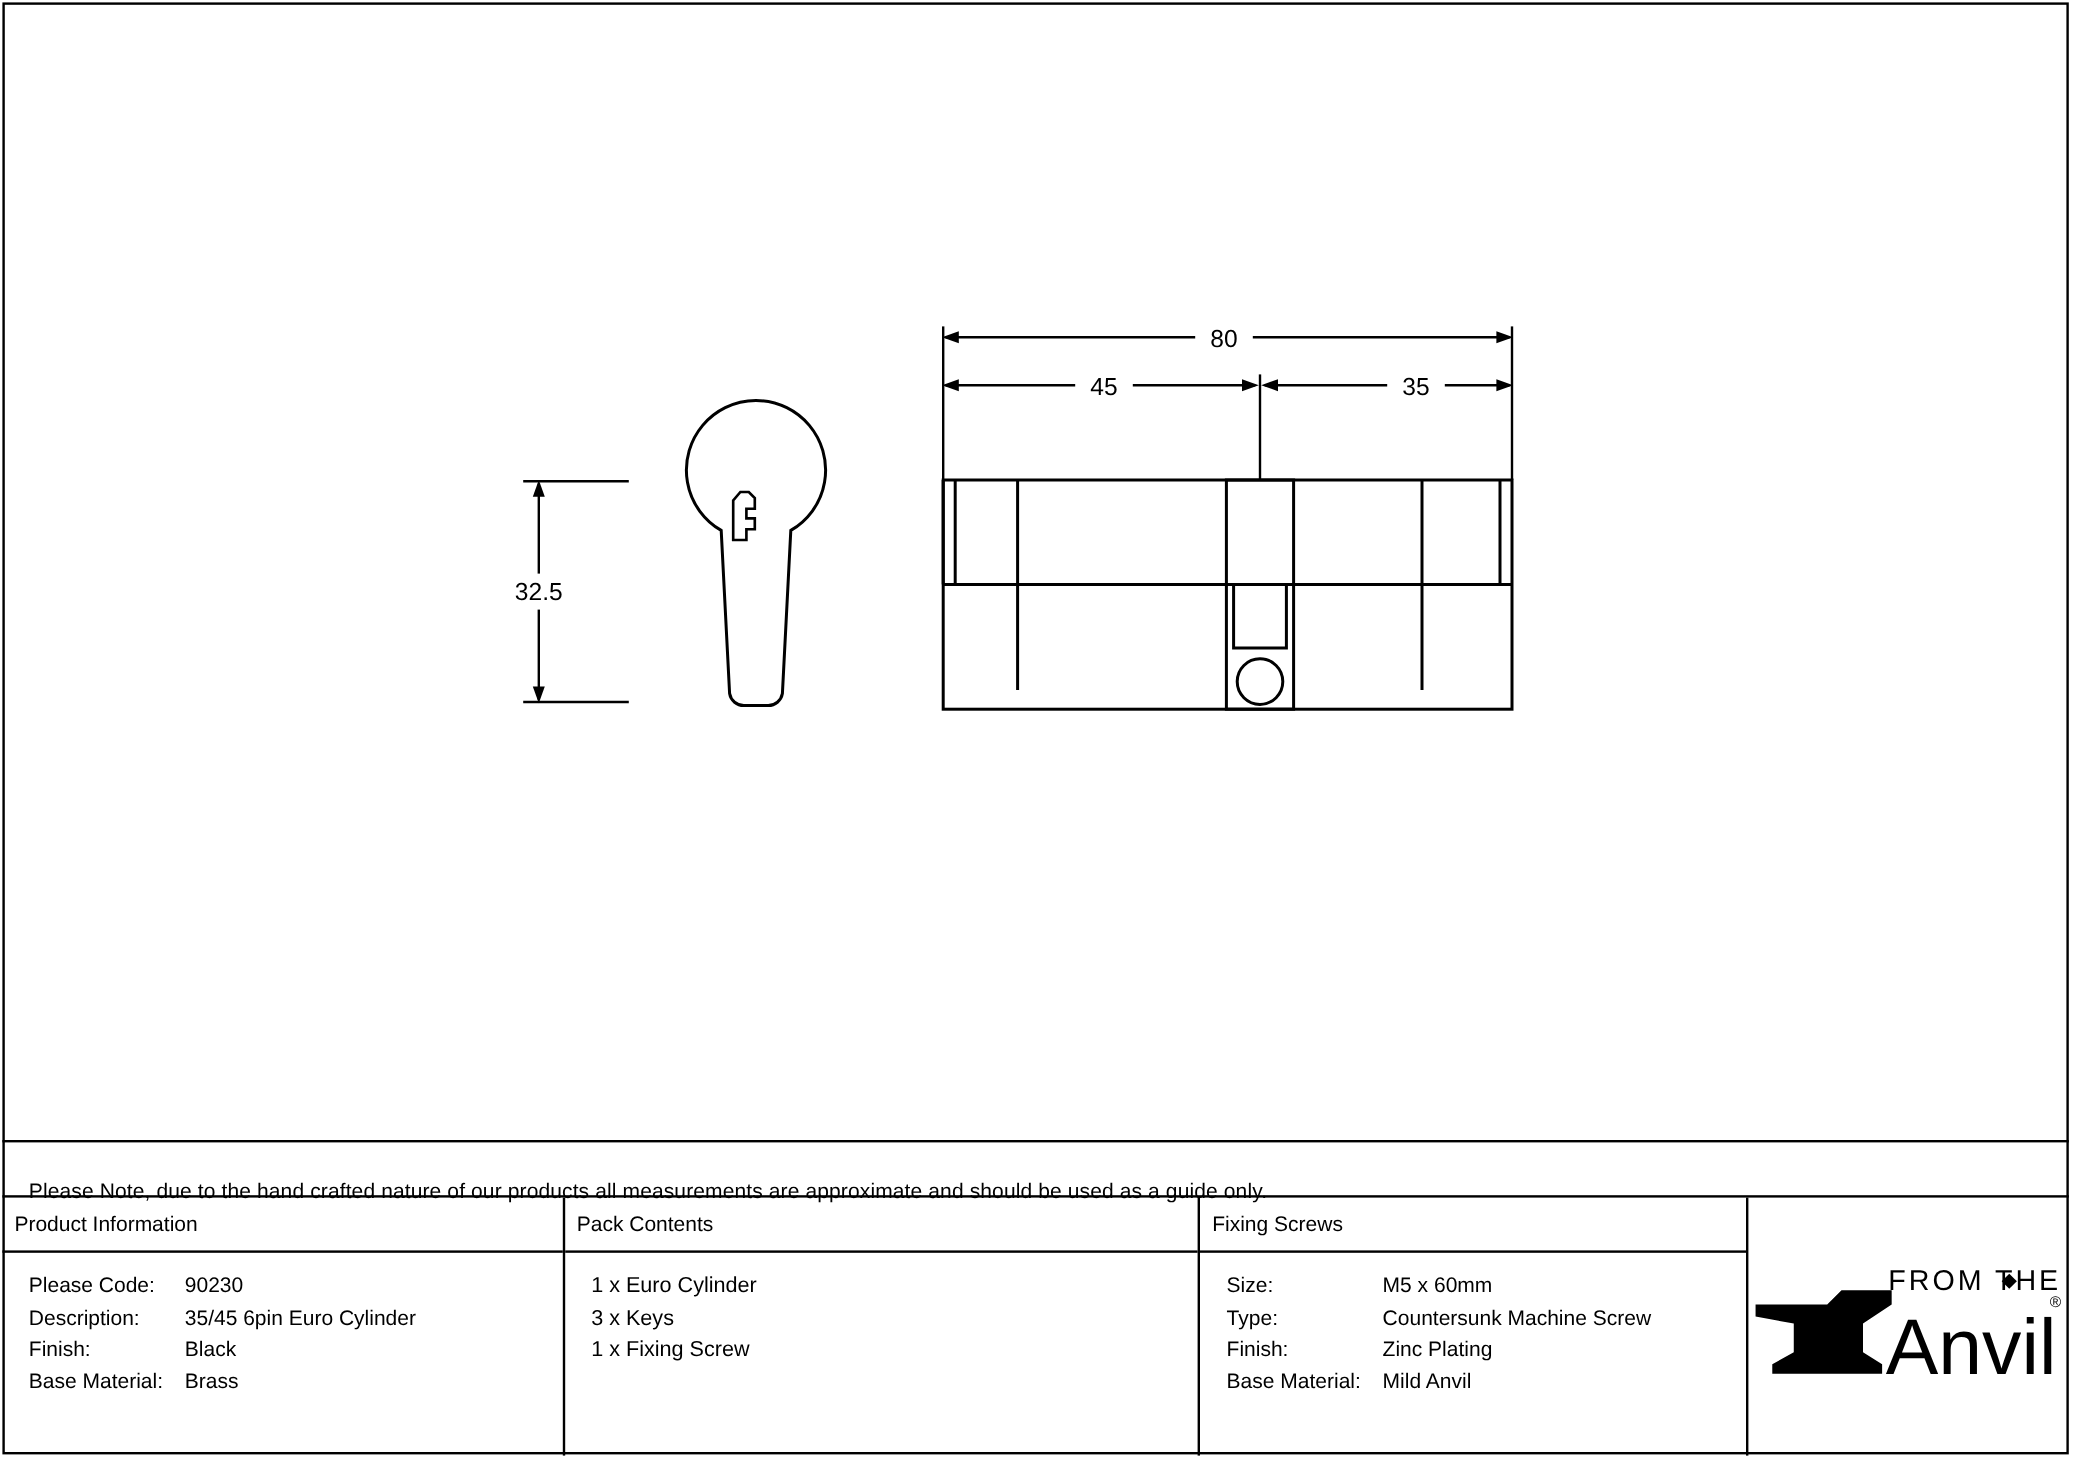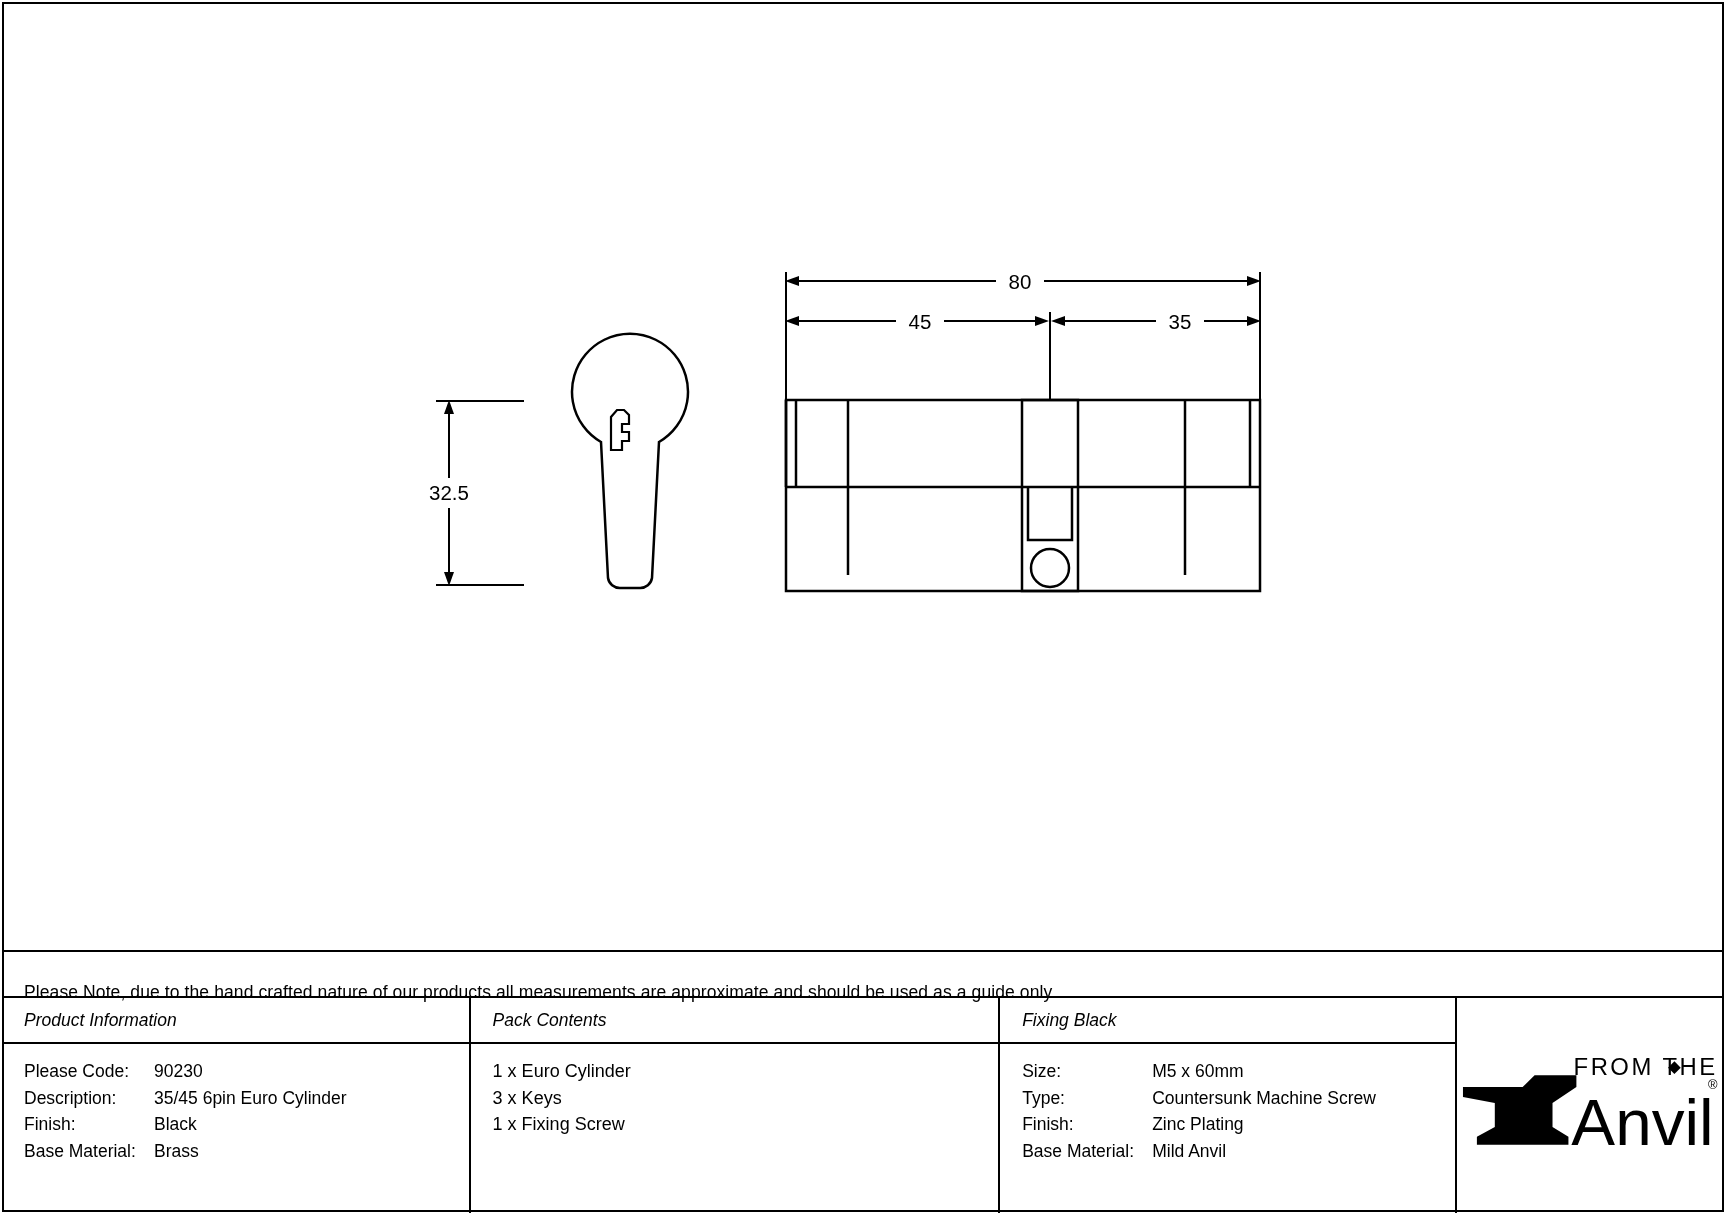--- a/index.html
+++ b/index.html
@@ -74,24 +74,23 @@
     border-right: 2px solid #000;
     height: 100%;
   }
   .col.product { width: 492px; }
   .col.pack { width: 556px; }
   .col.fixing { width: 480px; }
   .col.logo { width: 280px; border-right: none; }
 
   .col-title {
     font-size: 17.5px;
-    padding: 12px 0 0 22px;
+    padding: 12px 0 0 10px;
     height: 44px;
     box-sizing: border-box;
-    font-style: italic;
   }
   .col-title-rule {
     position: absolute;
     left: 0;
     top: 44px;
     width: 100%;
     height: 0;
     border-top: 2px solid #000;
   }
 
@@ -259,21 +258,21 @@
       <div class="col-title">Pack Contents</div>
       <div class="col-title-rule"></div>
       <div class="rows">
         <div class="pack-row">1 x Euro Cylinder</div>
         <div class="pack-row">3 x Keys</div>
         <div class="pack-row">1 x Fixing Screw</div>
       </div>
     </div>
 
     <div class="col fixing">
-      <div class="col-title">Fixing Black</div>
+      <div class="col-title">Fixing Screws</div>
       <div class="col-title-rule"></div>
       <div class="rows">
         <div class="row">
           <span class="label">Size:</span>
           <span class="value">M5 x 60mm</span>
         </div>
         <div class="row">
           <span class="label">Type:</span>
           <span class="value">Countersunk Machine Screw</span>
         </div>

